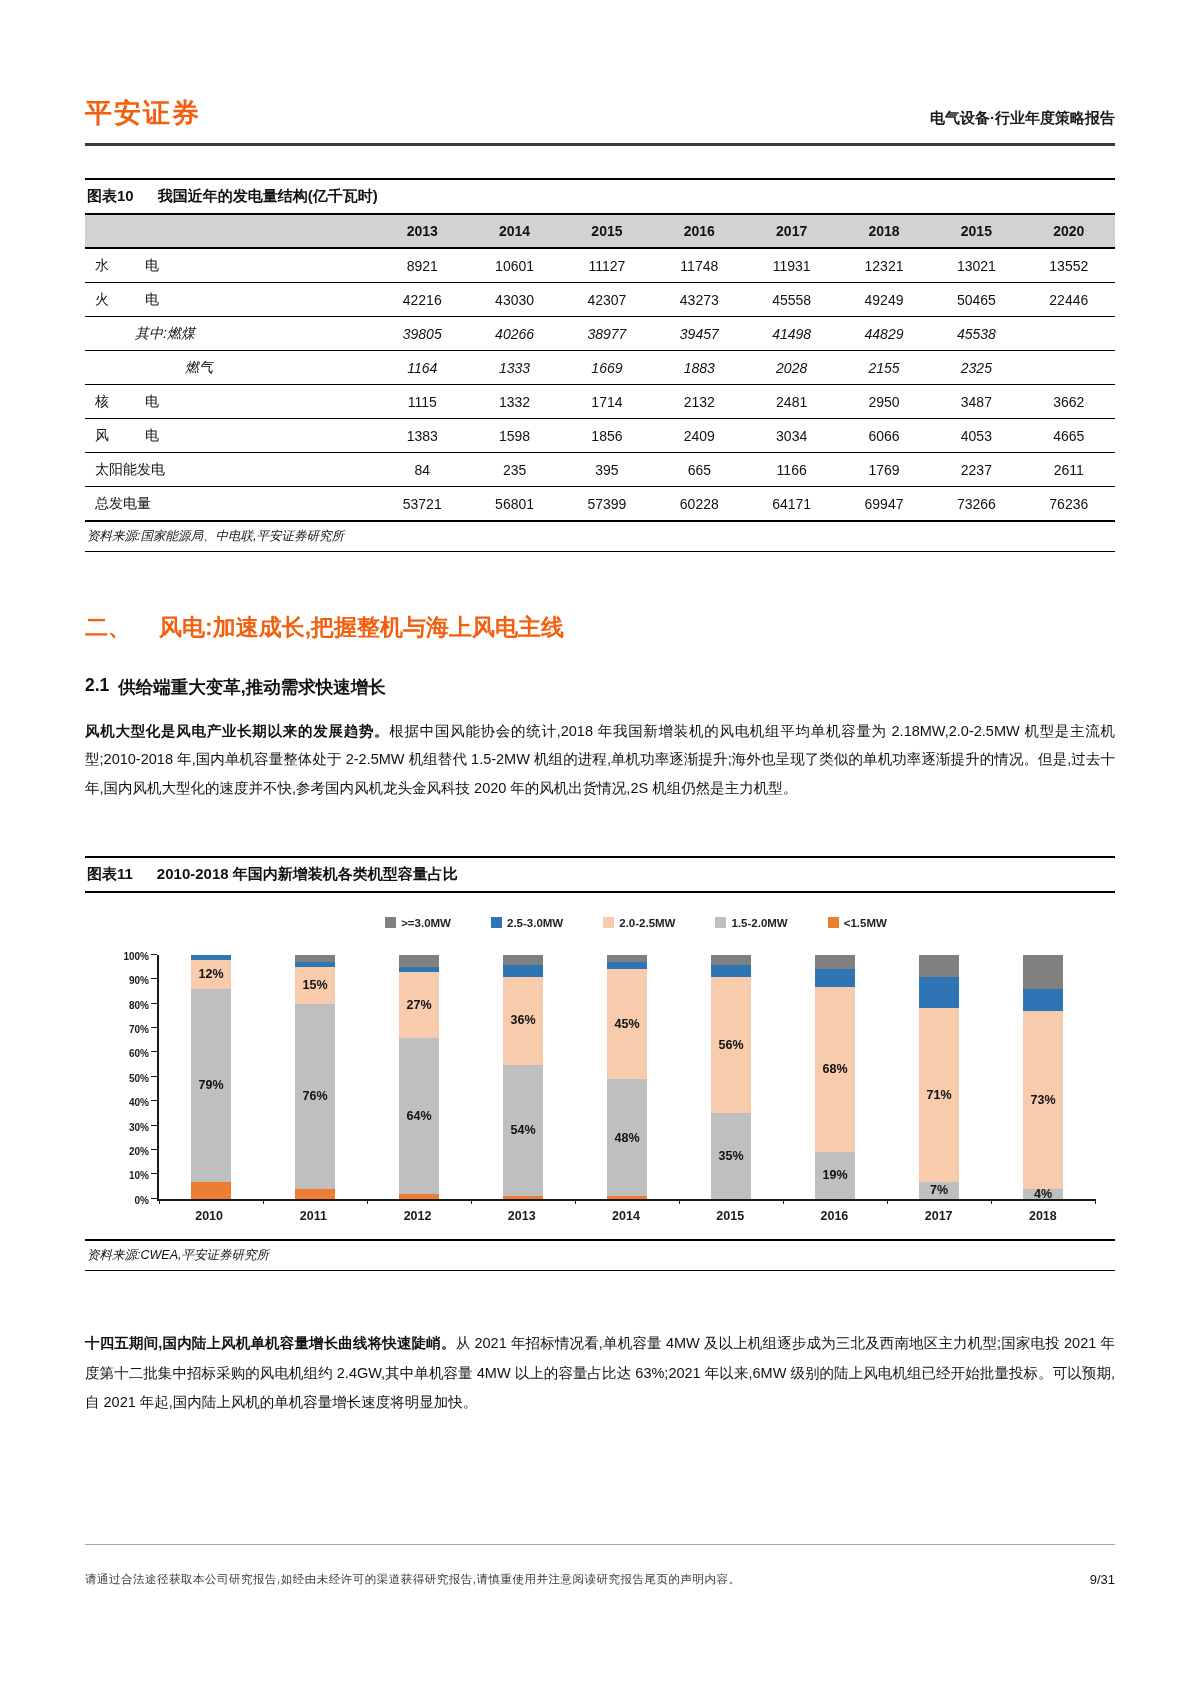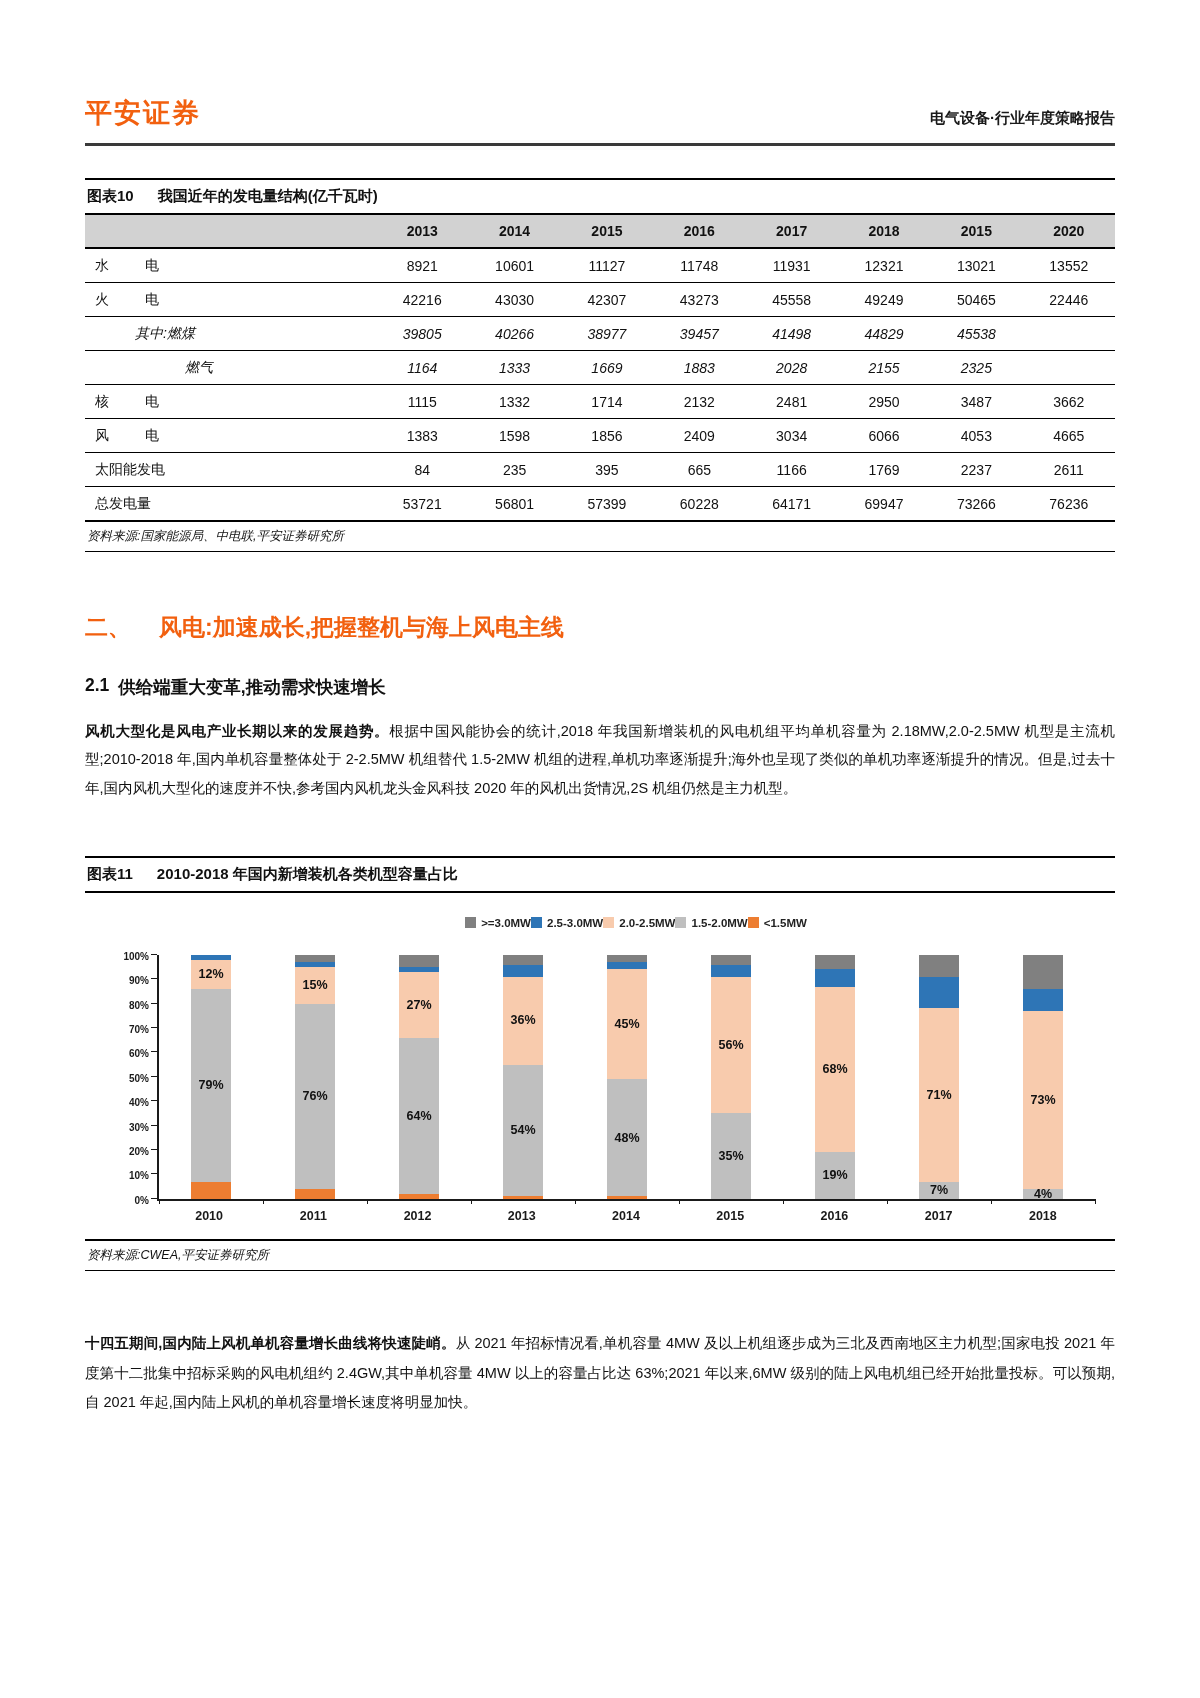--- a/index.html
+++ b/index.html
@@ -38,21 +38,21 @@
   .sec-heading{margin-top:60px;color:#F2600F;font-size:23px;font-weight:bold;display:flex;}
   .sec-heading .num{margin-right:28px;}
   .sub-heading{margin-top:32px;font-size:17.5px;font-weight:bold;display:flex;}
   .sub-heading .num{margin-right:9px;}
   .para{margin-top:18px;font-size:14.5px;line-height:1.95;text-align:justify;}
   .para b{font-weight:bold;}
   .para.second{margin-top:58px;line-height:2.05;}
 
   
   .chart-block{margin-top:54px;}
-  .legend{display:flex;justify-content:center;margin:24px 0 26px 72px;
+  .legend{display:flex;justify-content:center;gap:40px;margin:24px 0 26px 72px;
         font-size:11.5px;font-weight:bold;color:#222;}
   .legend-item{display:flex;align-items:center;gap:5px;}
   .legend-swatch{width:11px;height:11px;}
   .plot-wrap{position:relative;margin:0 20px 0 72px;height:244px;
         border-left:2px solid #1a1a1a;border-bottom:2px solid #1a1a1a;}
   .bars{position:absolute;left:0;right:0;top:0;bottom:0;display:flex;
         justify-content:space-around;align-items:flex-end;}
   .bar{position:relative;width:40px;height:100%;display:flex;flex-direction:column-reverse;}
   .seg{position:relative;display:flex;align-items:center;justify-content:center;overflow:visible;}
   .seg span{font-size:12.5px;font-weight:bold;color:#111;line-height:1;white-space:nowrap;}
@@ -372,13 +372,17 @@
           <div>2018</div>
         </div>
 
       <div class="source topline">资料来源:CWEA,平安证券研究所</div>
     </div>
 
     <div class="para second"><b>十四五期间,国内陆上风机单机容量增长曲线将快速陡峭。</b><span>从 2021 年招标情况看,单机容量 4MW 及以上机组逐步成为三北及西南地区主力机型;国家电投 2021 年度第十二批集中招标采购的风电机组约 2.4GW,其中单机容量 4MW 以上的容量占比达 63%;2021 年以来,6MW 级别的陆上风电机组已经开始批量投标。可以预期,自 2021 年起,国内陆上风机的单机容量增长速度将明显加快。</span></div>
 
   </div>
 
+  <div class="footer">
+    <div class="footer-text">请通过合法途径获取本公司研究报告,如经由未经许可的渠道获得研究报告,请慎重使用并注意阅读研究报告尾页的声明内容。</div>
+    <div class="footer-page">9/31</div>
+  </div>
 </div>
 
 </body></html>

